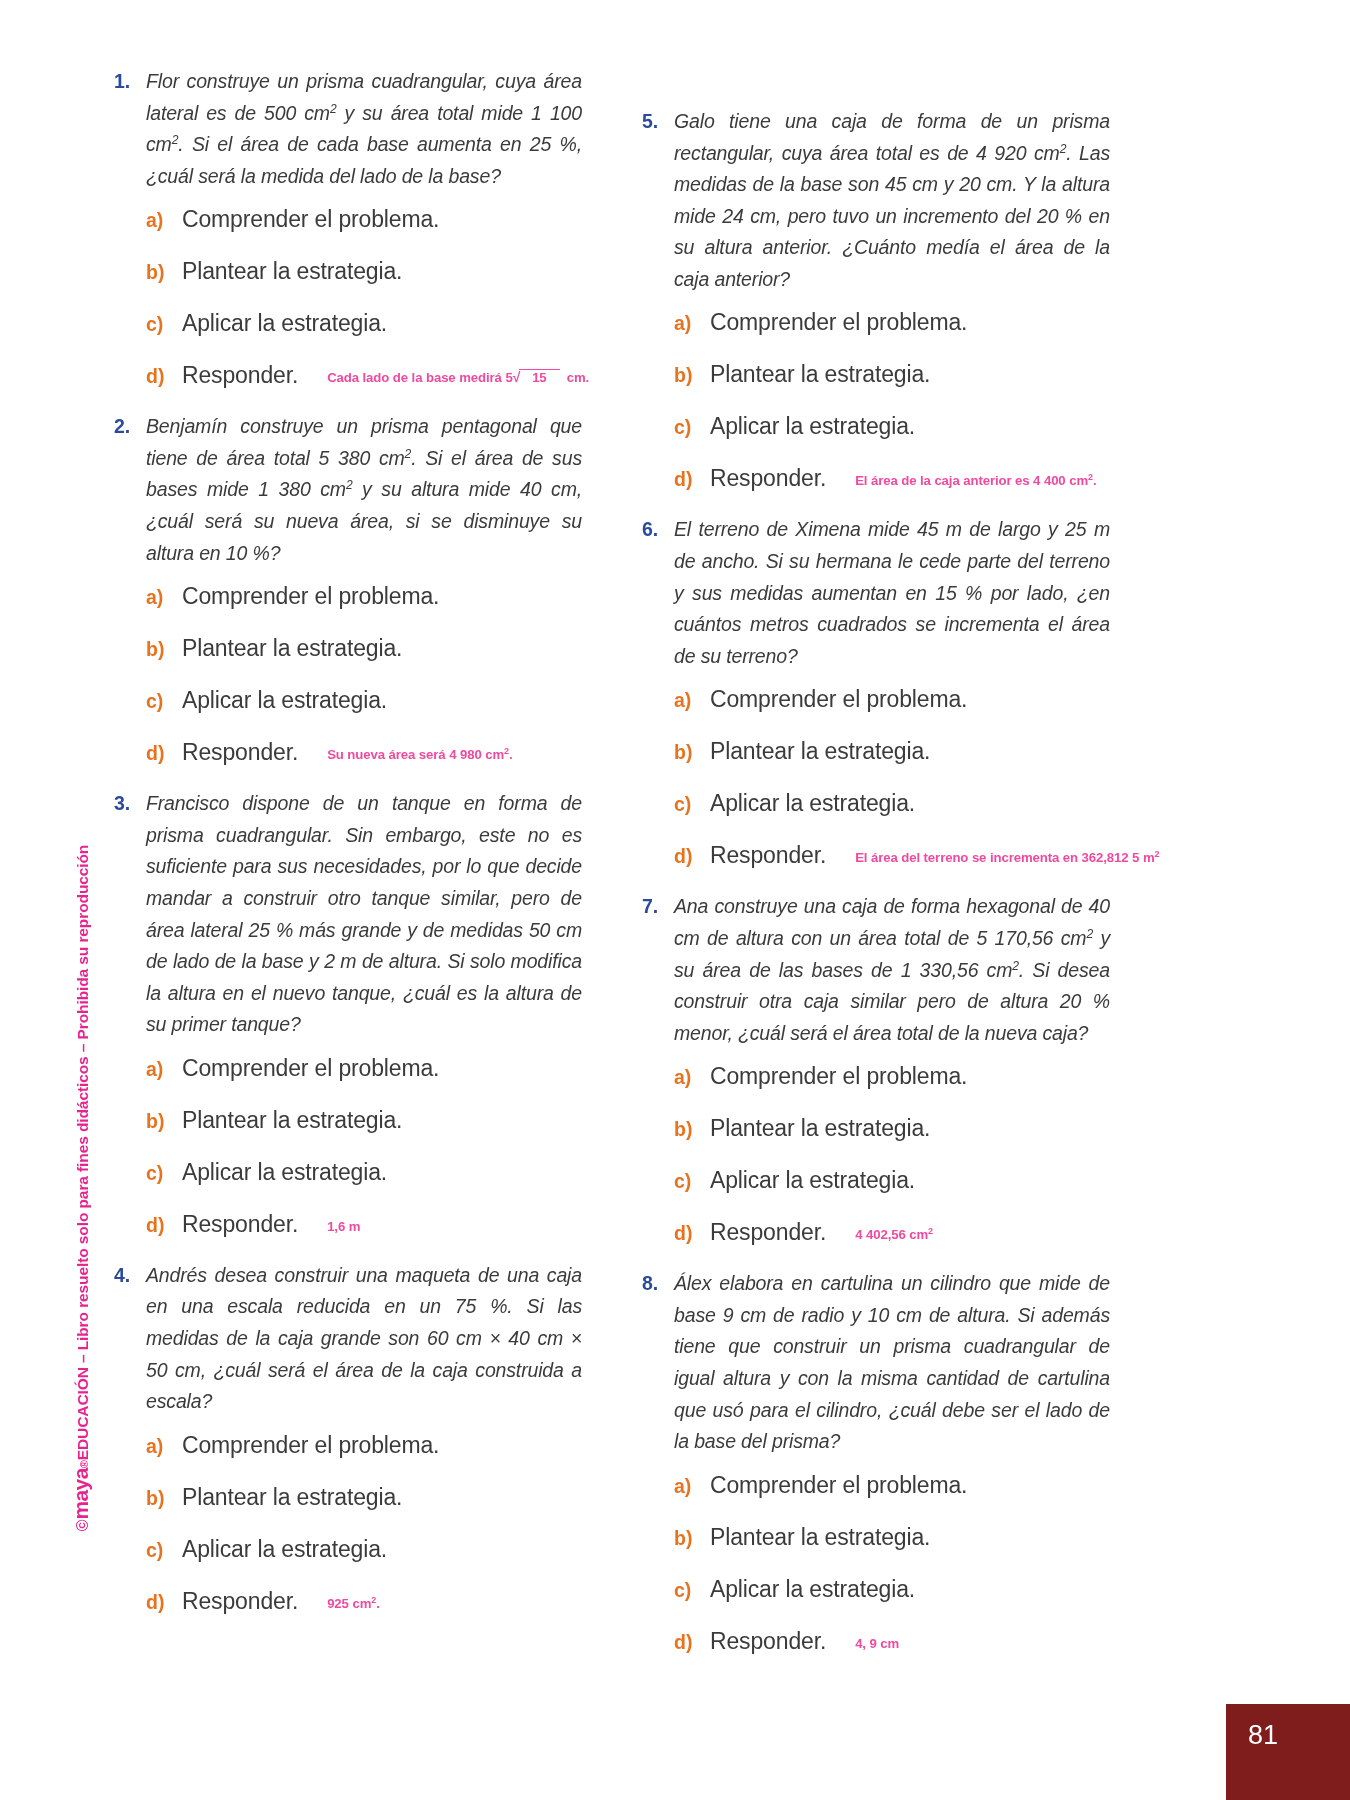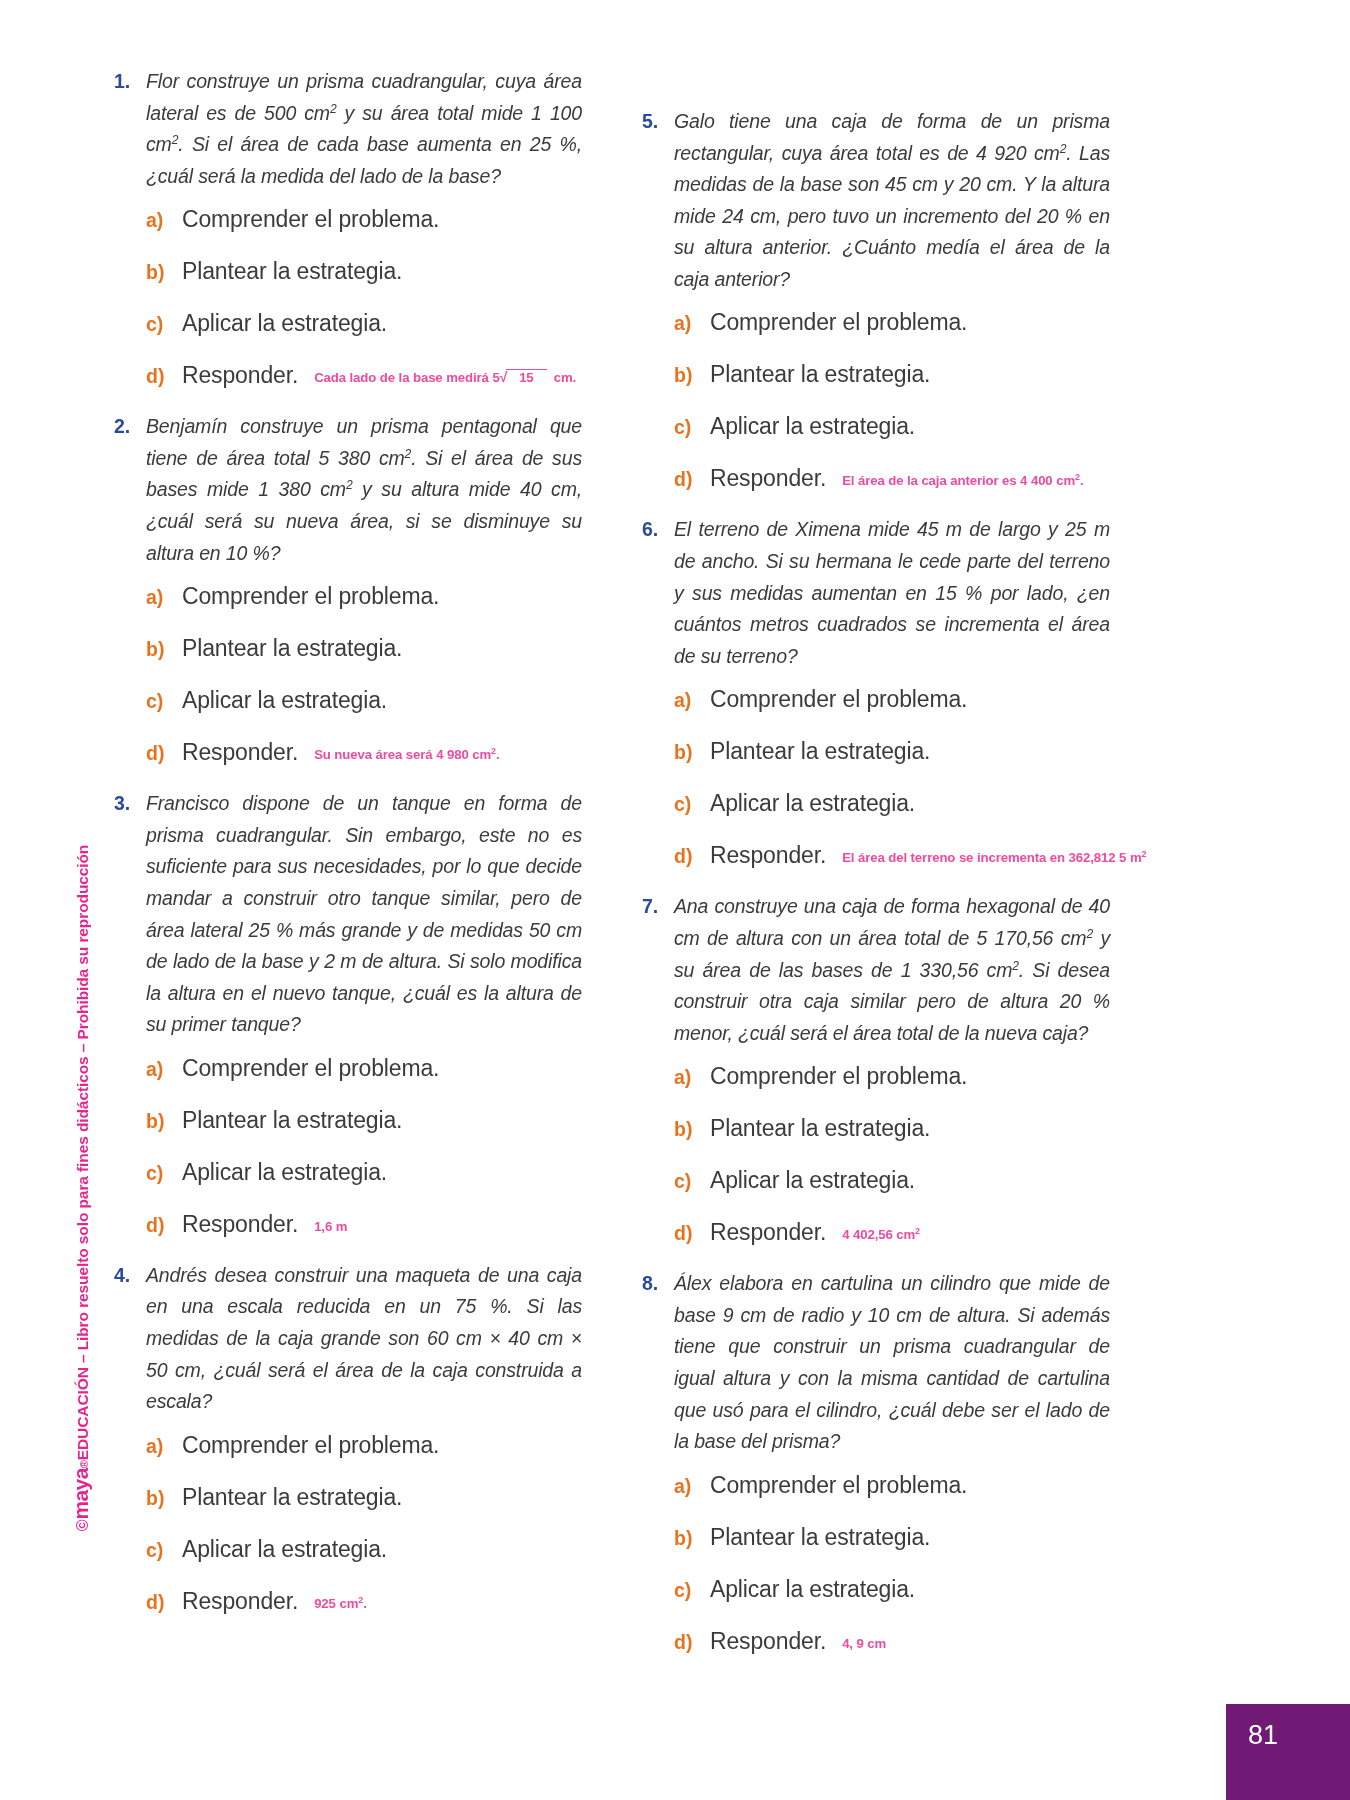--- a/index.html
+++ b/index.html
@@ -115,21 +115,21 @@
   .step-label {
     font-size: 23px;
     color: #3b3b3b;
     letter-spacing: -0.15px;
     white-space: nowrap;
   }
   .answer {
     color: #ef4aa0;
     font-size: 13.2px;
     font-weight: 600;
-    margin-left: 16px;
+    margin-left: 29px;
     letter-spacing: -0.1px;
     white-space: nowrap;
     position: relative;
     top: -1px;
   }
   .answer sup { font-size: 0.68em; vertical-align: super; line-height: 0; }
   
   .rad {
     display: inline-flex;
     align-items: baseline;
@@ -141,21 +141,21 @@
     margin-left: -1px;
   }
 
   
   .page-tab {
     position: absolute;
     right: 0;
     bottom: 0;
     width: 124px;
     height: 96px;
-    background: #701a75;
+    background: #7f1d1d;
     color: #ffffff;
     font-size: 27px;
     font-weight: 400;
     display: flex;
     align-items: flex-start;
     justify-content: flex-start;
     padding: 16px 0 0 22px;
   }
 </style>
 </head>

